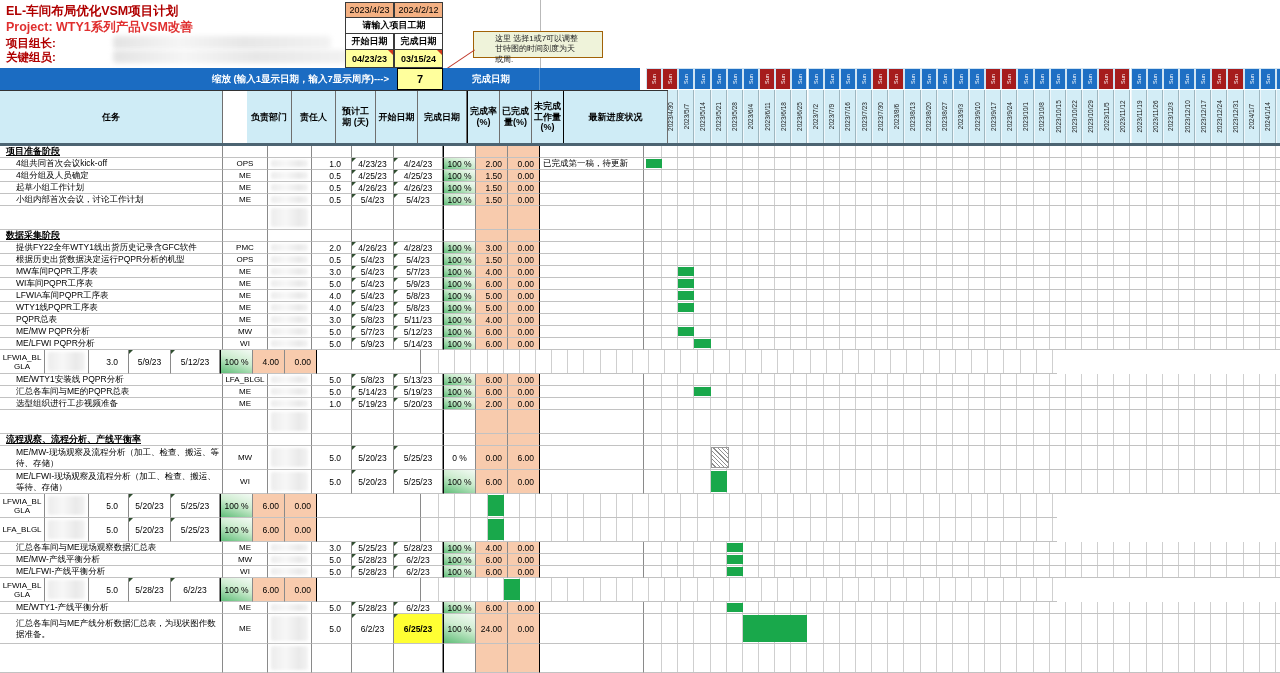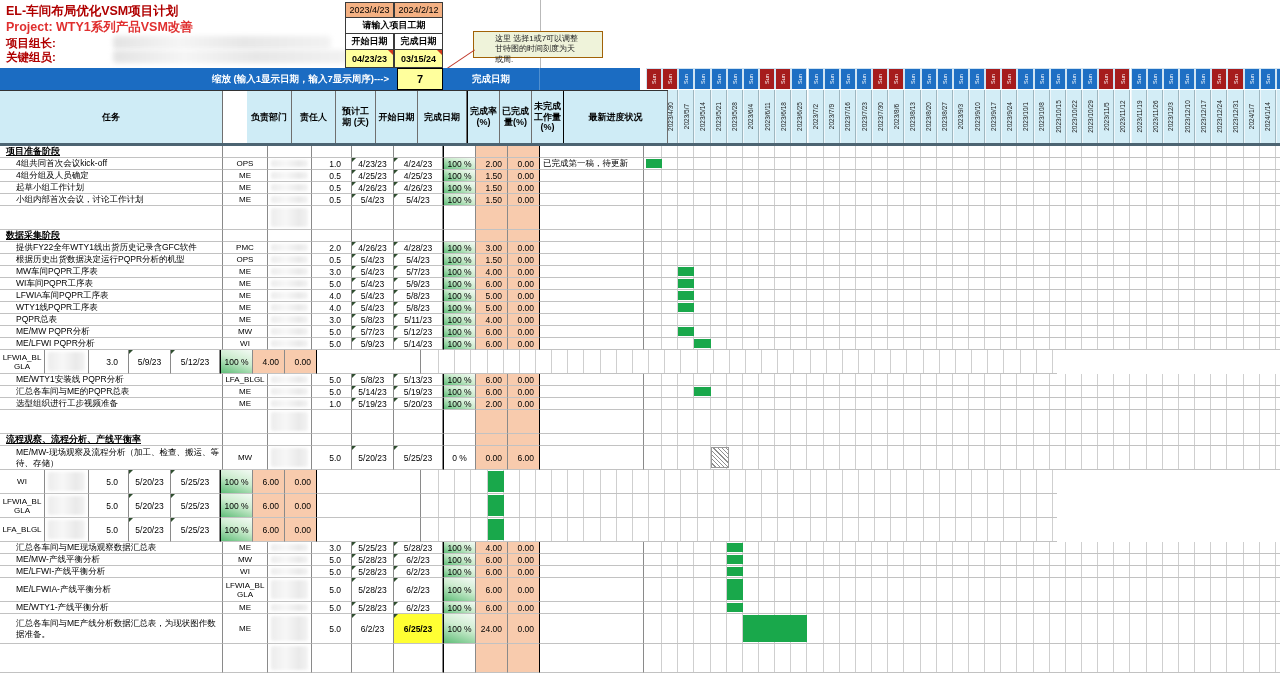--- a/index.html
+++ b/index.html
@@ -699,20 +699,21 @@
         <div class="cell c-date corner-mark" style="width: 49px;">5/25/23</div>
         <div class="cell c-rate" style="width: 33px;">0 %</div>
         <div class="cell c-num" style="width: 32px;">0.00</div>
         <div class="cell c-num c-remain" style="width: 32px;">6.00</div>
         <div class="cell c-status" style="width: 104px;"></div>
         <div class="cell c-gantt" style="width: 636px;">
           <div class="bar hatch" style="left: 66.6px; width: 16.15px;"></div>
         </div>
       </div>
       <div class="row task" style="top: 470px; height: 24px; width: 1280px;">
+        <div class="cell c-task" style="width: 223px;">ME/LFWI-现场观察及流程分析（加工、检查、搬运、等待、存储）</div>
         <div class="cell c-dept" style="width: 45px;">WI</div>
         <div class="cell c-dept" style="width: 44px;">
           <div class="smudge"></div>
         </div>
         <div class="cell c-days" style="width: 40px;">5.0</div>
         <div class="cell c-date corner-mark" style="width: 42px;">5/20/23</div>
         <div class="cell c-date corner-mark" style="width: 49px;">5/25/23</div>
         <div class="cell c-rate rate100" style="width: 33px;">100 %</div>
         <div class="cell c-num" style="width: 32px;">6.00</div>
         <div class="cell c-num c-remain" style="width: 32px;">0.00</div>
@@ -798,21 +799,20 @@
         <div class="cell c-date corner-mark" style="width: 49px;">6/2/23</div>
         <div class="cell c-rate rate100" style="width: 33px;">100 %</div>
         <div class="cell c-num" style="width: 32px;">6.00</div>
         <div class="cell c-num c-remain" style="width: 32px;">0.00</div>
         <div class="cell c-status" style="width: 104px;"></div>
         <div class="cell c-gantt" style="width: 636px;">
           <div class="bar" style="left: 82.75px; width: 16.15px;"></div>
         </div>
       </div>
       <div class="row task" style="top: 578px; height: 24px; width: 1280px;">
-        <div class="cell c-task" style="width: 223px;">ME/LFWIA-产线平衡分析</div>
         <div class="cell c-dept" style="width: 45px;">LFWIA_BLGLA</div>
         <div class="cell c-dept" style="width: 44px;">
           <div class="smudge"></div>
         </div>
         <div class="cell c-days" style="width: 40px;">5.0</div>
         <div class="cell c-date corner-mark" style="width: 42px;">5/28/23</div>
         <div class="cell c-date corner-mark" style="width: 49px;">6/2/23</div>
         <div class="cell c-rate rate100" style="width: 33px;">100 %</div>
         <div class="cell c-num" style="width: 32px;">6.00</div>
         <div class="cell c-num c-remain" style="width: 32px;">0.00</div>

